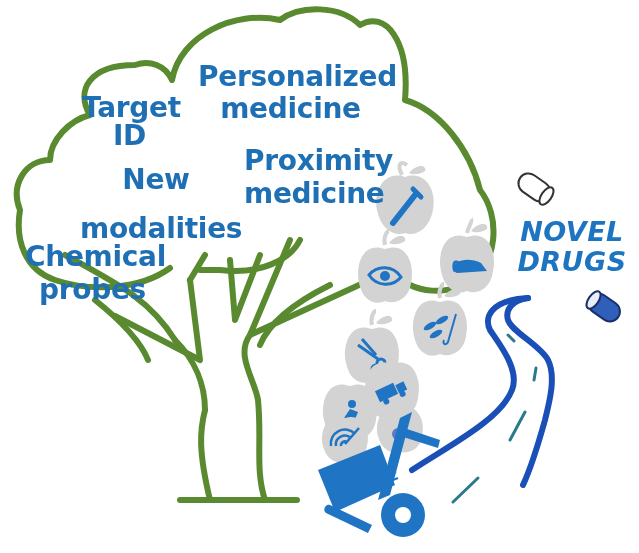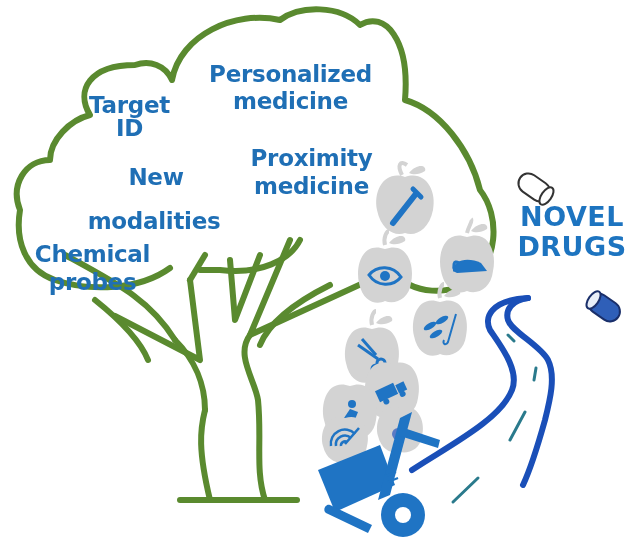--- a/index.html
+++ b/index.html
@@ -9,21 +9,21 @@
     .label {
       position: absolute;
       font-family: "DejaVu Sans", "Liberation Sans", sans-serif;
       font-weight: bold;
       color: #1f6fb5;
       text-align: center;
       line-height: 1.0;
       white-space: nowrap;
     }
     .label span { display: block; }
-    .cloud-text { font-size: 23px; letter-spacing: -0.3px; }
+    .cloud-text { font-size: 28px; letter-spacing: -0.3px; }
     .novel { font-size: 27px; color: #1d74c0; letter-spacing: 0.5px; line-height: 1.12; }
   </style>
 </head>
 <body>
 
 <div class="canvas">
 
   <svg class="art" width="639" height="553" viewBox="0 0 639 553">
 
     <g fill="none" stroke="#5a8a2f" stroke-width="6" stroke-linecap="round" stroke-linejoin="round">
@@ -207,18 +207,18 @@
   </div>
   <div class="label cloud-text" style="left:244px; top:147px; width:135px;">
     <span>Proximity</span>
     <span style="margin-top:5px;">medicine</span>
   </div>
   <div class="label cloud-text" style="left:25px; top:243px; width:135px;">
     <span>Chemical</span>
     <span style="margin-top:5px;">probes</span>
   </div>
 
-  <div class="label novel" style="left:508px; top:202px; width:128px;">
+  <div class="label novel" style="left:508px; top:217px; width:128px;font-style:italic;">
     <span>NOVEL</span>
     <span>DRUGS</span>
   </div>
 
 </div>
 
 </body></html>

